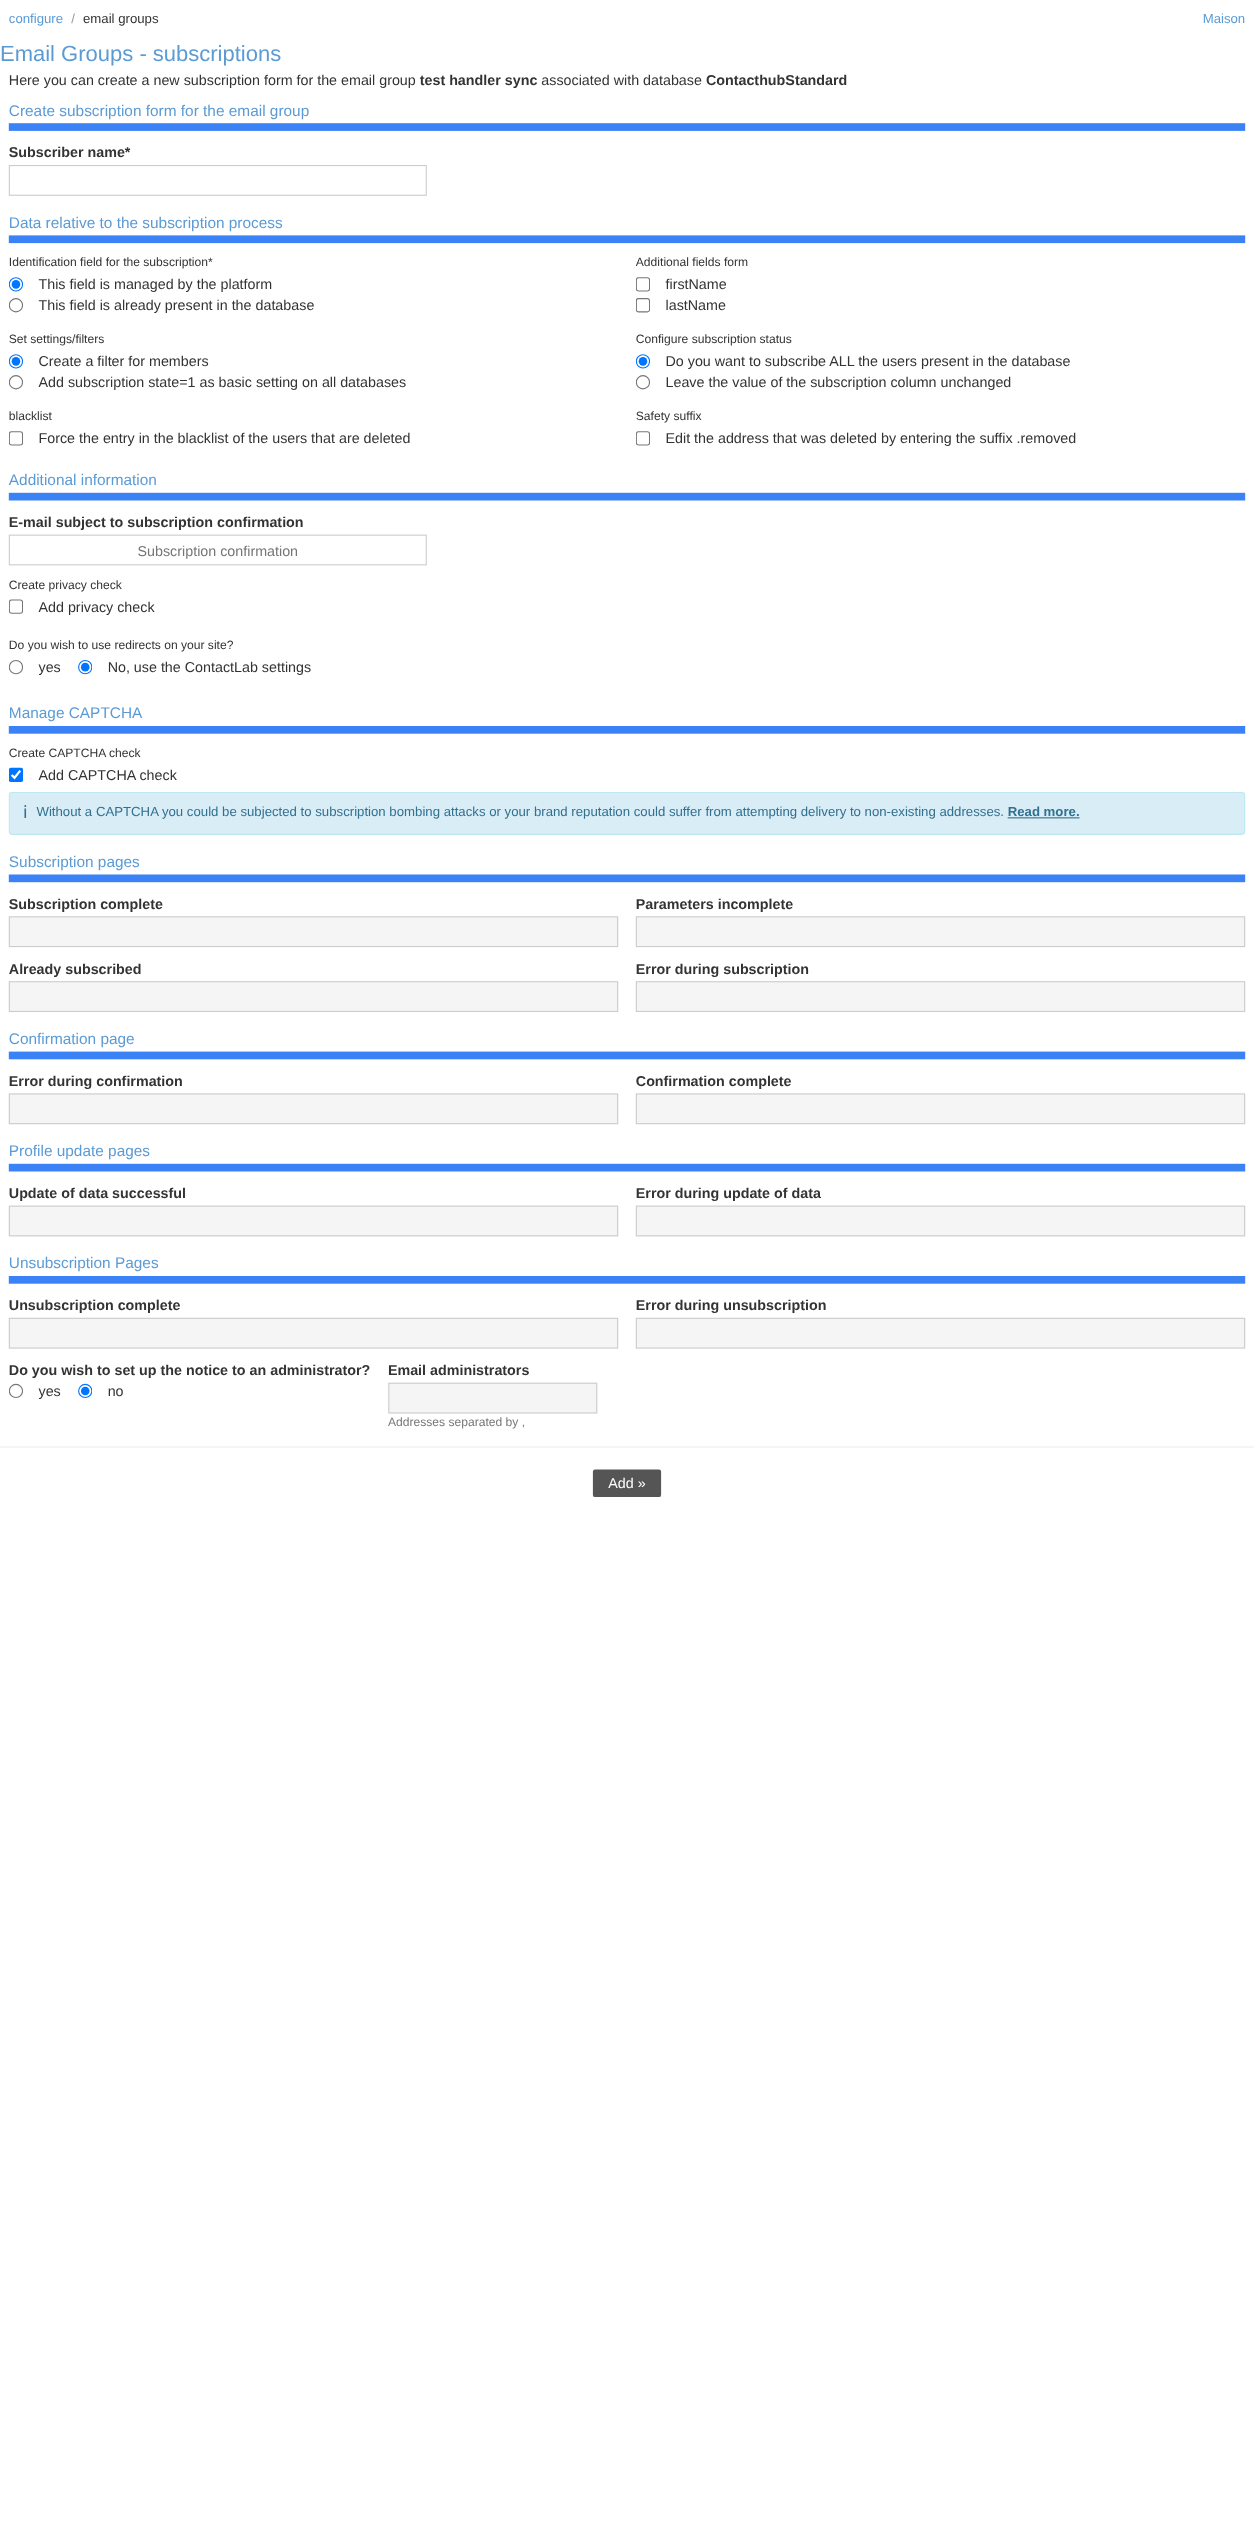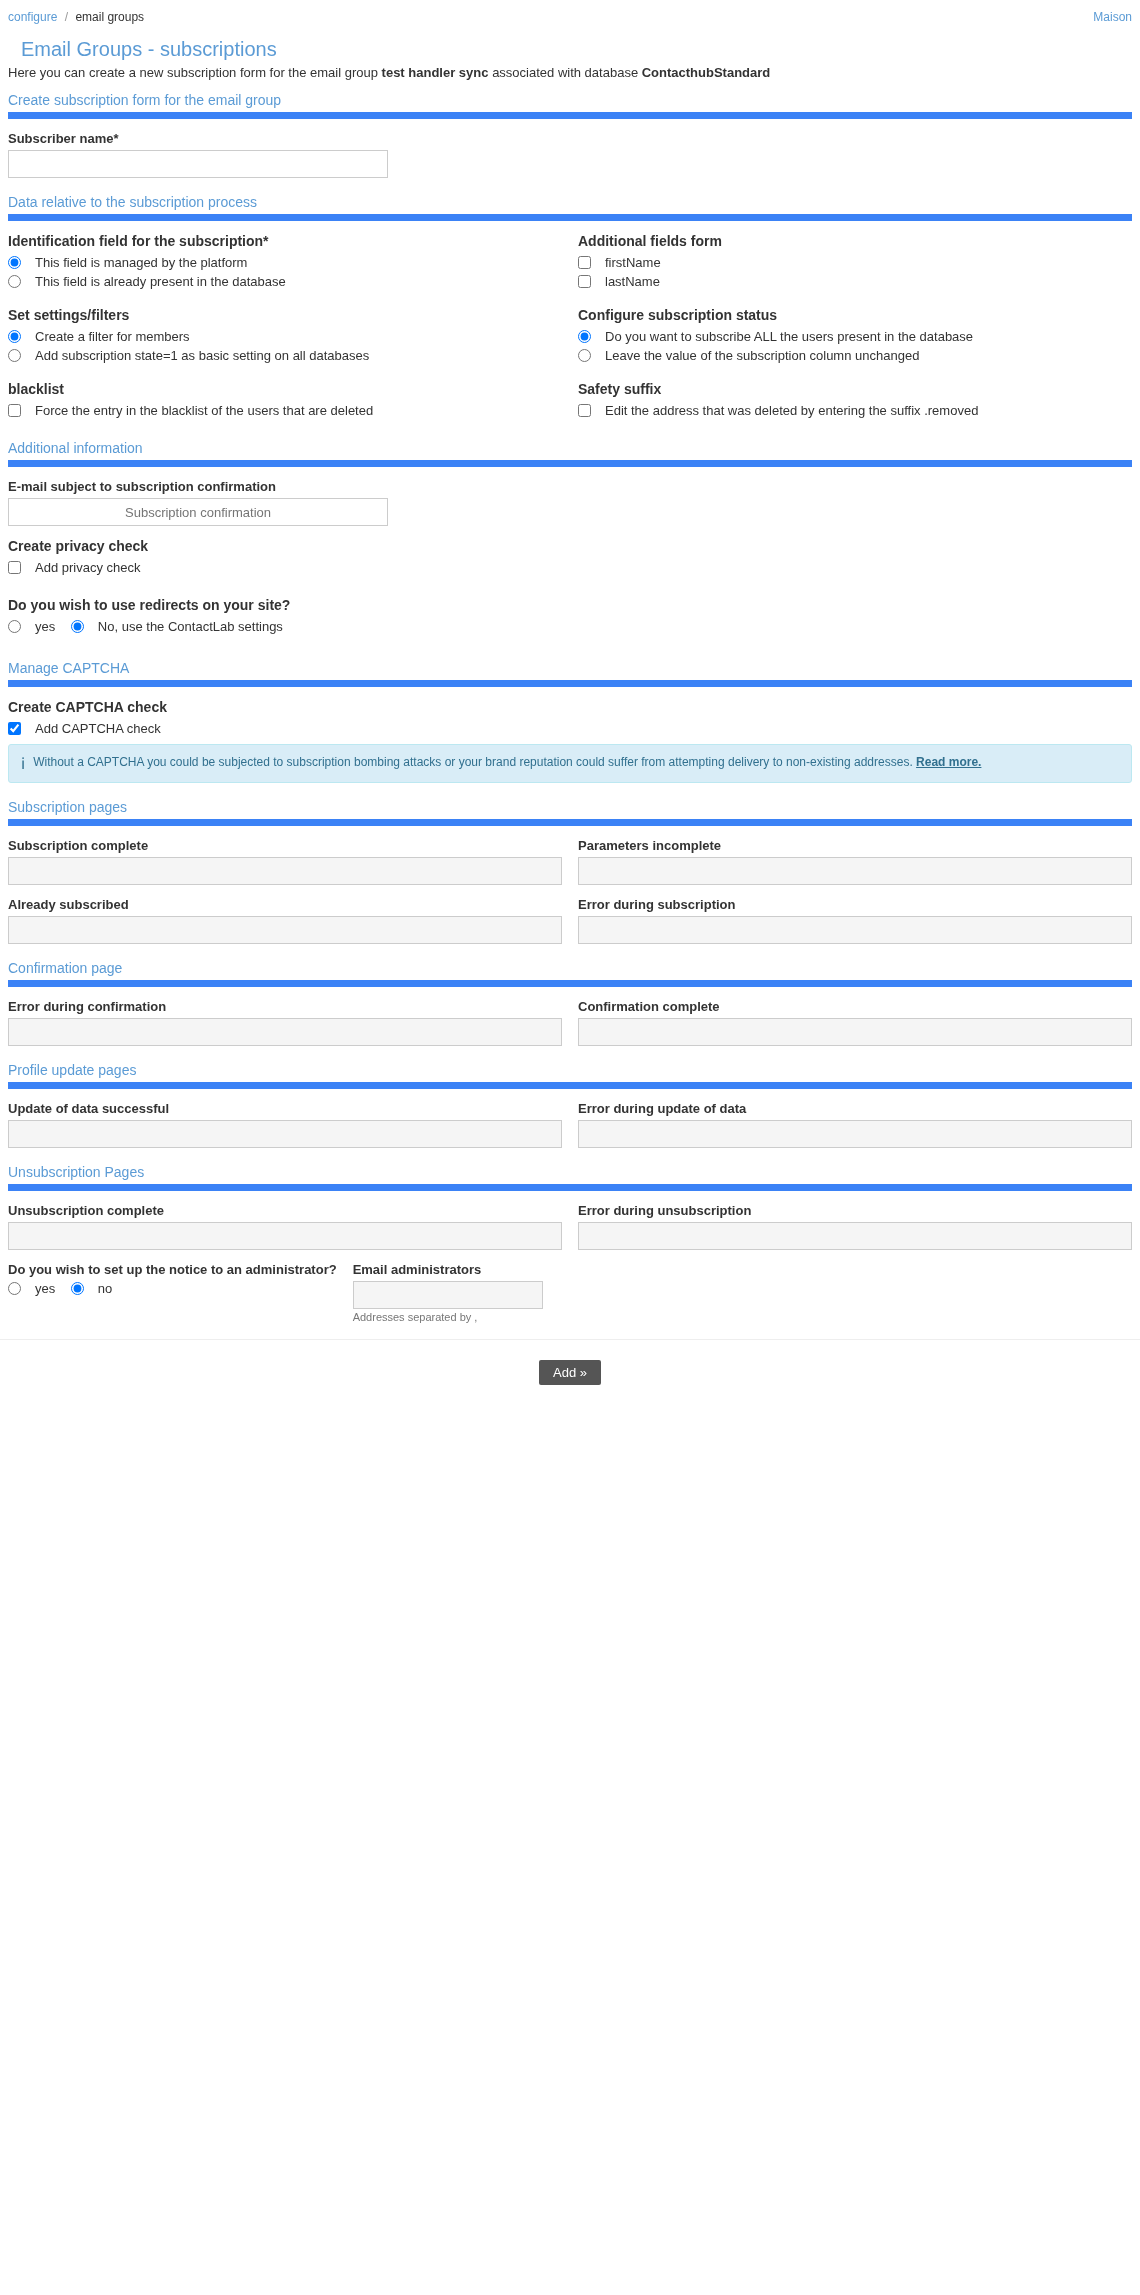--- a/index.html
+++ b/index.html
@@ -16,21 +16,21 @@
       justify-content: space-between;
       padding: 10px 8px;
       font-size: 12px;
     }
     .top-nav a { color: #5b9bd5; text-decoration: none; }
     .top-nav .separator { color: #999; margin: 0 4px; }
     .page-title {
       color: #5b9bd5;
       font-size: 20px;
       font-weight: normal;
-      padding: 4px 21px 2px;
+      padding: 4px 0 2px;
     }
     .page-subtitle {
       padding: 2px 8px 12px;
       font-size: 13px;
       color: #333;
     }
     .page-subtitle strong { font-weight: bold; }
     .section {
       margin: 0 8px 16px;
     }
@@ -74,22 +74,22 @@
       display: flex;
       gap: 14px;
       cursor: pointer;
       font-size: 13px;
       margin-bottom: 4px;
     }
     input[type="radio"], input[type="checkbox"] {
       cursor: pointer;
     }
     .sub-label {
-      font-weight: bold;
-      font-size: 14px;
+      font-weight: normal;
+      font-size: 11px;
       margin-bottom: 6px;
       display: block;
     }
     .info-box {
       background: #d9edf7;
       border: 1px solid #bce8f1;
       border-radius: 3px;
       padding: 10px 12px;
       display: flex;
       align-items: flex-start;

